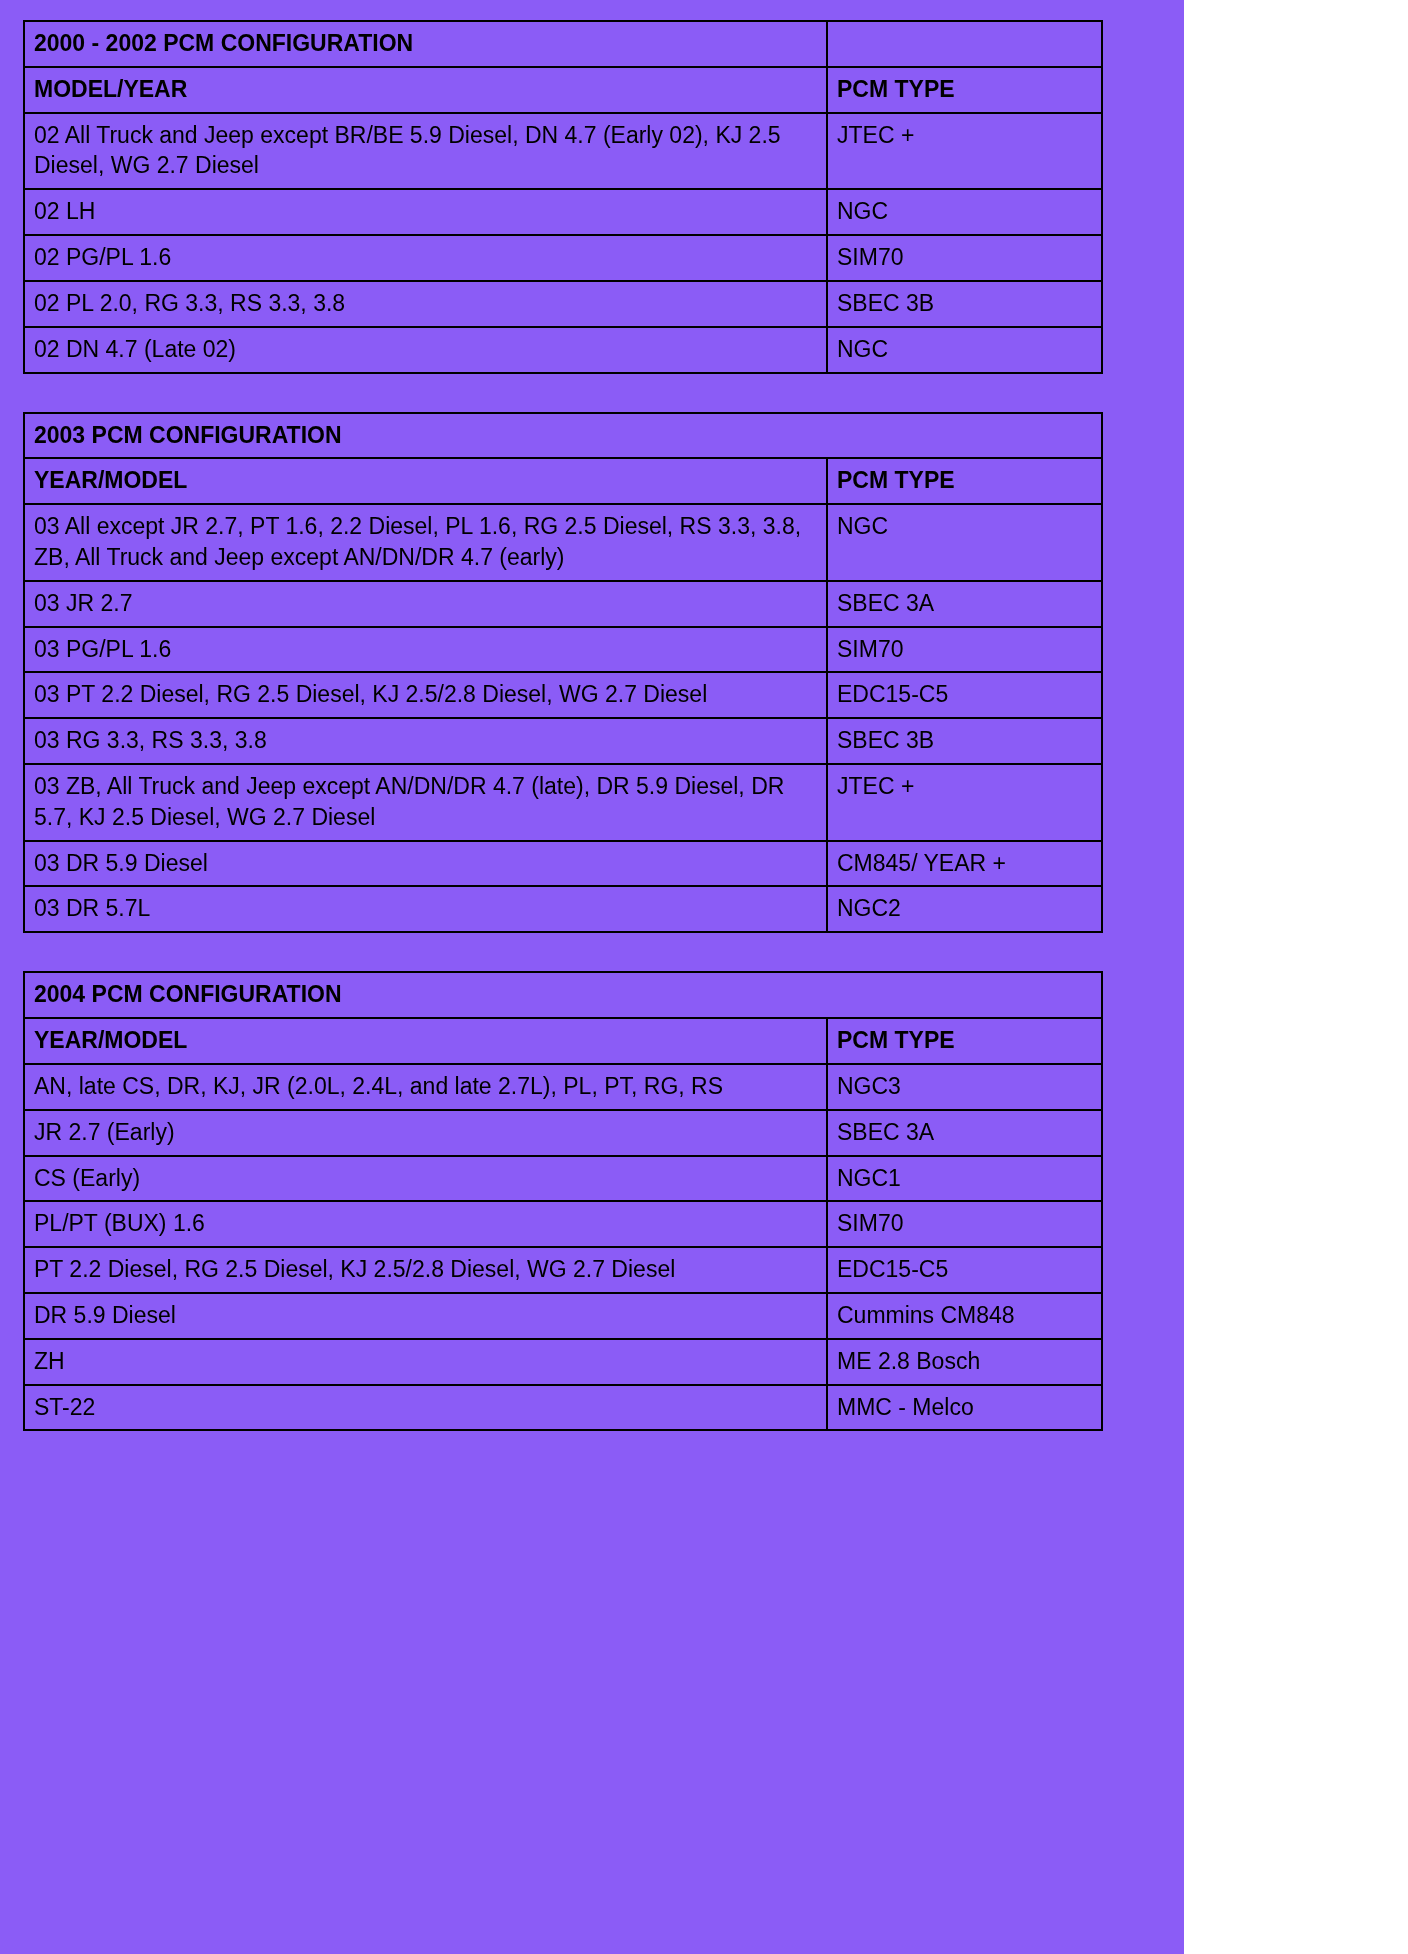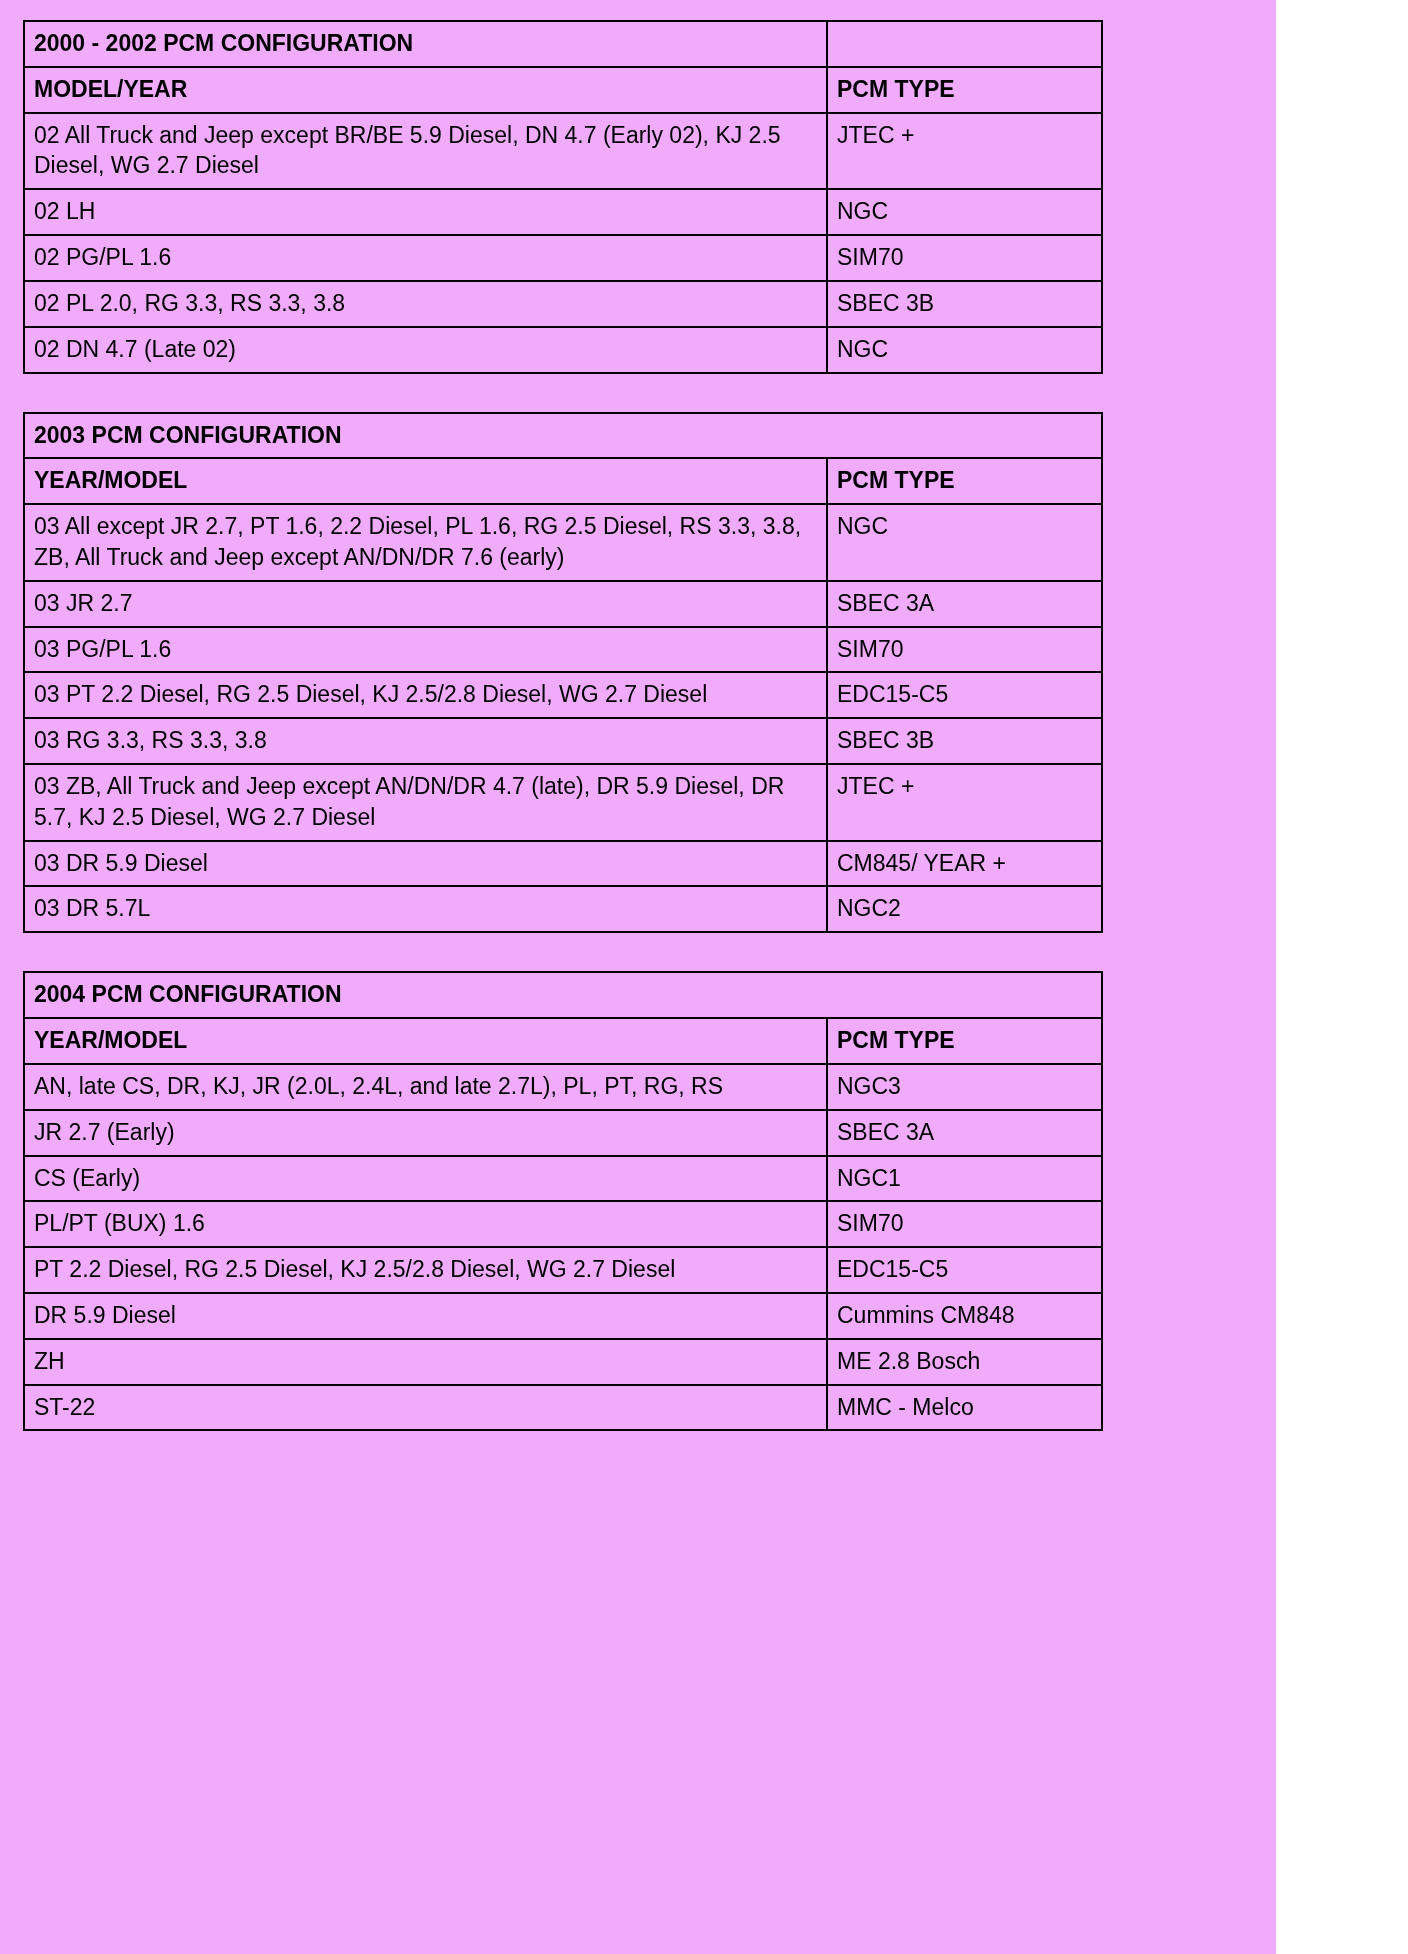--- a/index.html
+++ b/index.html
@@ -3,23 +3,23 @@
 <meta charset="utf-8">
 <style>
   html, body {
     margin: 0;
     padding: 0;
     background: #ffffff;
     font-family: "Liberation Sans", sans-serif;
     color: #000000;
   }
   .page {
-    width: 1276px;
+    width: 1184px;
     height: 1954px;
-    background: #f0abfc;
+    background: #8b5cf6;
     box-sizing: border-box;
     padding: 20px 0 0 23px;
   }
   table.pcm-table {
     border-collapse: collapse;
     table-layout: fixed;
     width: 1078px;
     margin: 0 0 38px 0;
   }
   table.pcm-table:nth-of-type(3) {
@@ -97,21 +97,21 @@
       </colgroup>
       <tbody>
         <tr>
           <td class="title-cell title-center" colspan="2">2003 PCM CONFIGURATION</td>
         </tr>
         <tr>
           <th class="header-cell">YEAR/MODEL</th>
           <th class="header-cell">PCM TYPE</th>
         </tr>
         <tr>
-          <td class="row-height">03 All except JR 2.7, PT 1.6, 2.2 Diesel, PL 1.6, RG 2.5 Diesel, RS 3.3, 3.8, ZB, All Truck and Jeep except AN/DN/DR 7.6 (early)</td>
+          <td class="row-height">03 All except JR 2.7, PT 1.6, 2.2 Diesel, PL 1.6, RG 2.5 Diesel, RS 3.3, 3.8, ZB, All Truck and Jeep except AN/DN/DR 4.7 (early)</td>
           <td class="row-height">NGC</td>
         </tr>
         <tr>
           <td class="row-height">03 JR 2.7</td>
           <td class="row-height">SBEC 3A</td>
         </tr>
         <tr>
           <td class="row-height">03 PG/PL 1.6</td>
           <td class="row-height">SIM70</td>
         </tr>

